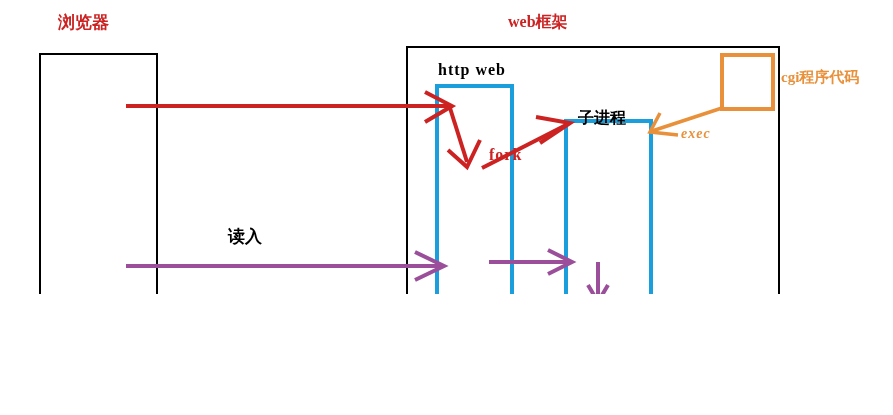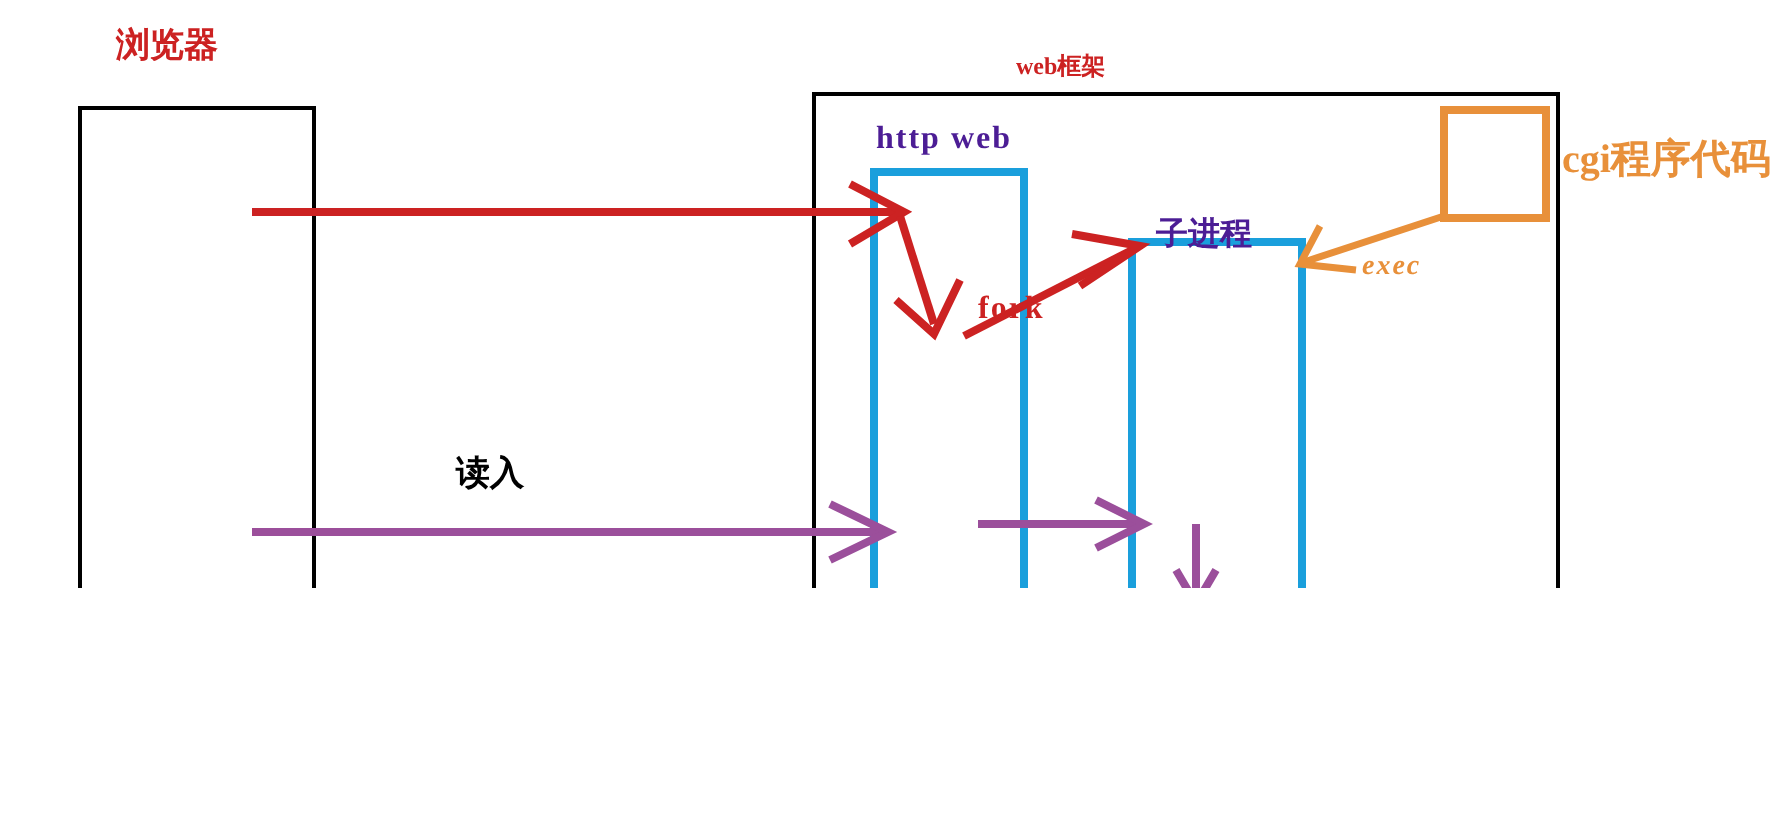--- a/index.html
+++ b/index.html
@@ -23,30 +23,30 @@
     width: 893px;
     height: 415px;
   }
   .lbl {
     position: absolute;
     white-space: nowrap;
     line-height: 1;
     font-weight: bold;
   }
   .lbl-red   { color: #cc2222; }
-  .lbl-blue  { color: #4c1d95; }
+  .lbl-blue  { color: #000000; }
   .lbl-orange{ color: #e8903a; }
   .lbl-purple{ color: #000000; }
 
   #label-browser-title   { left: 58px;  top: 14px;  font-size: 17px; }
-  #label-webframe-title  { left: 508px; top: 14px;  font-size: 12px; margin-top: 13px; }
+  #label-webframe-title  { left: 508px; top: 14px;  font-size: 16px; }
   #label-http-request    { left: 166px; top: 76px;  font-size: 16px; letter-spacing: 0.5px; }
   #label-httpweb         { left: 438px; top: 62px;  font-size: 16px; letter-spacing: 1px; }
   #label-child-process   { left: 578px; top: 110px;  font-size: 16px; }
-  #label-cgi-code        { left: 781px; top: 70px;  font-size: 20px; }
+  #label-cgi-code        { left: 781px; top: 70px;  font-size: 15px; }
   #label-fork            { left: 489px; top: 122px; font-size: 16px; letter-spacing: 1px; margin-top: 25px; }
   #label-exec            { left: 681px; top: 127px; font-size: 14px; letter-spacing: 1px; font-style: italic; }
   #label-read-in         { left: 228px; top: 228px; font-size: 17px; }
   #label-output          { left: 228px; top: 297px; font-size: 17px; text-decoration: underline; }
   #label-exec-cgi        { left: 612px; top: 277px; font-size: 16px; }
 </style>
 </head>
 <body>
 
 <div id="diagram-root">

